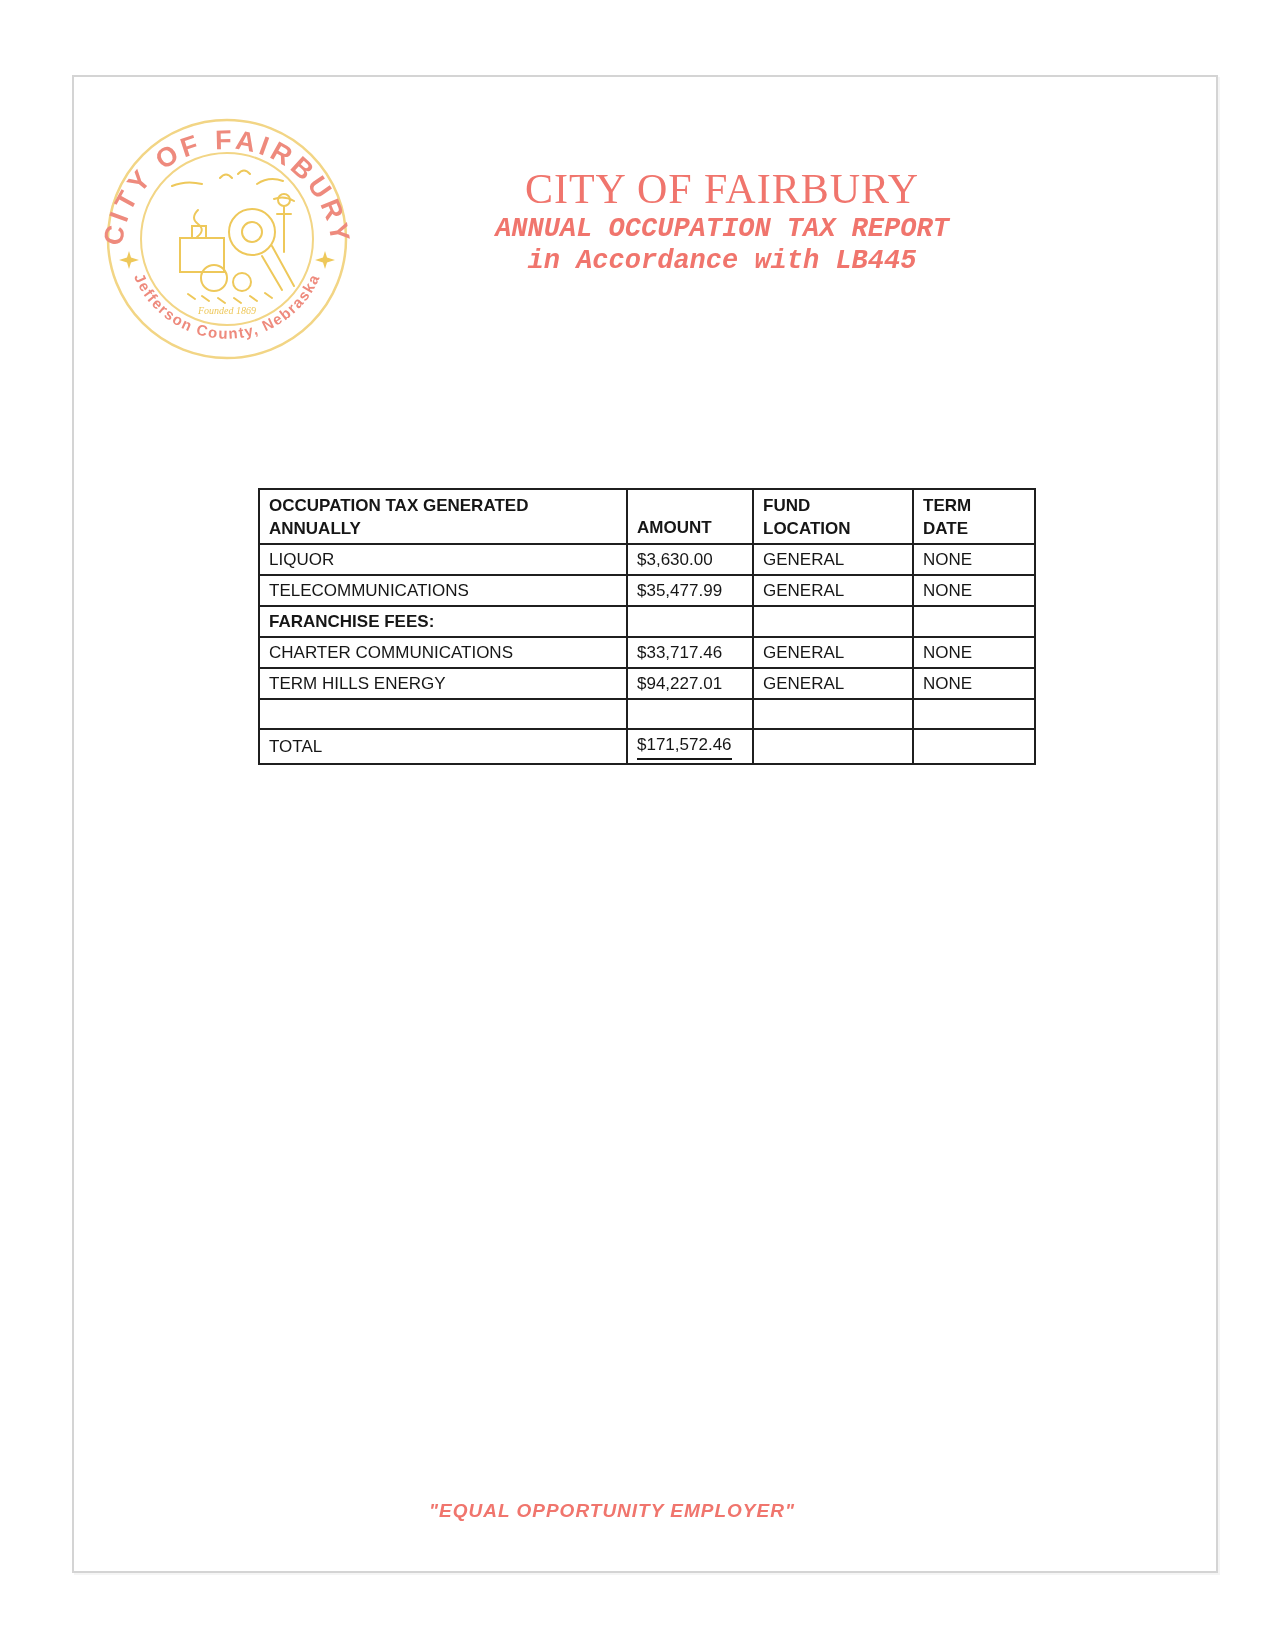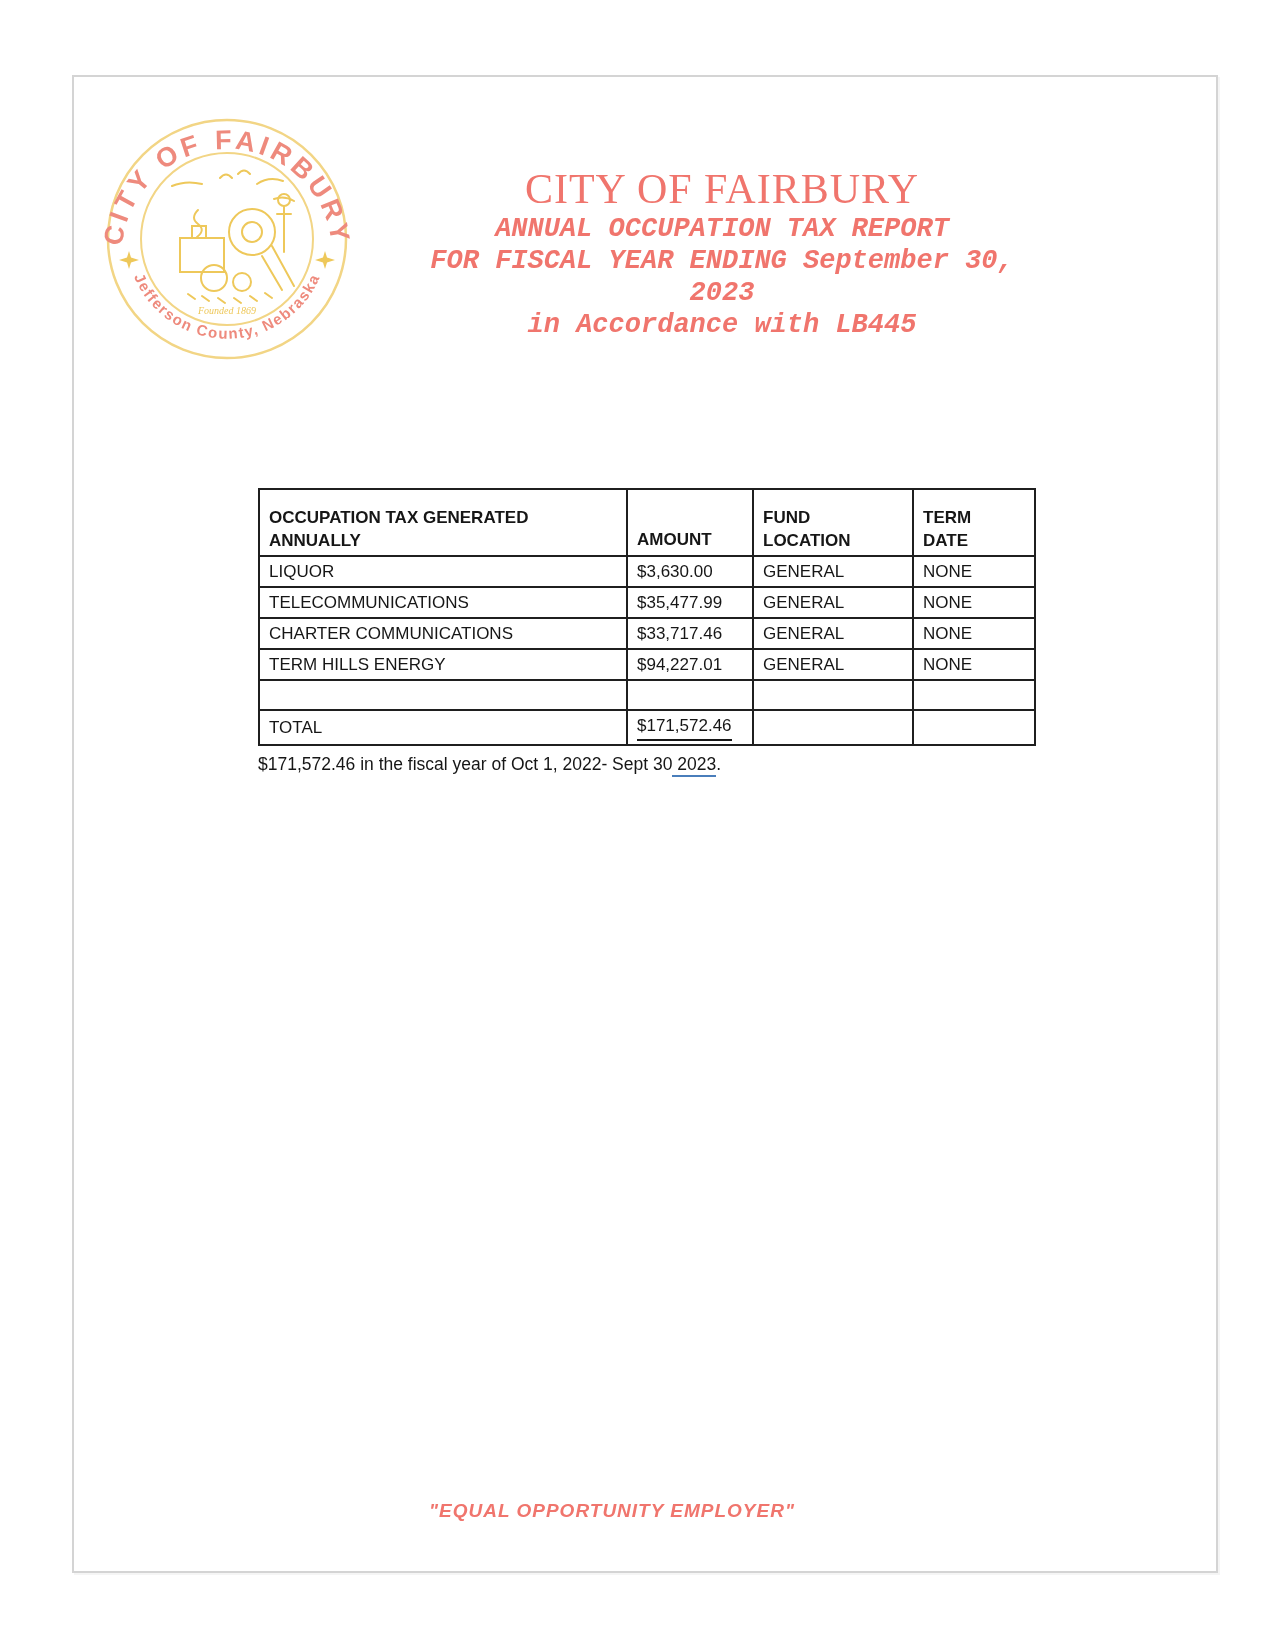--- a/index.html
+++ b/index.html
@@ -34,21 +34,21 @@
     line-height:48px;letter-spacing:1px;font-weight:normal;}
   .title-sub{font-family:Liberation Mono, monospace;font-style:italic;
     font-weight:bold;font-size:27px;line-height:32px;}
   
   .tax-table{position:absolute;left:184px;top:411px;width:776px;
     border-collapse:collapse;table-layout:fixed;
     font-size:17px;color:#161616;}
   .tax-table td,.tax-table th{border:2px solid var(--border-dark,#1f1f1f);
     padding:3px 9px;height:30px;line-height:23px;font-weight:normal;text-align:left;
     overflow:hidden;white-space:nowrap;}
-  .tax-table thead th{font-weight:bold;height:50px;vertical-align:top;padding-top:16px;}
+  .tax-table thead th{font-weight:bold;height:50px;vertical-align:top;padding-top:4px;}
   .tax-table thead th.v-bottom{vertical-align:bottom;padding-bottom:4px;border-radius:10px;}
   .cell-amount{text-align:right;}
   .cell-center{text-align:center;}
   .row-bold td{font-weight:bold;}
   .total-underline{display:inline-block;border-bottom:2px solid #161616;padding-bottom:2px;}
   
   .note{position:absolute;left:184px;top:672px;width:640px;
     font-size:17.5px;line-height:30px;color:#161616;}
   .note .line{white-space:pre-wrap;}
   .blue-underline{border-bottom:2px solid var(--underline-blue,#4a7ebb);padding-bottom:1px;}
@@ -94,21 +94,20 @@
         <circle class="art" cx="182" cy="86" r="6"></circle>
         <path class="art" d="M 86,180 l 7,5 M 100,182 l 7,5 M 116,184 l 7,5 M 132,184 l 7,5 M 148,182 l 7,5 M 163,179 l 7,5"></path>
       </g>
       <text class="founded" x="125" y="200" font-size="10" text-anchor="middle">Founded 1869</text>
     </svg>
   </div>
 
   <div class="title-block">
     <div class="title-main">CITY OF FAIRBURY</div>
     <div class="title-sub">ANNUAL OCCUPATION TAX REPORT</div>
-    <div class="title-sub">FOR FISCAL YEAR ENDING September 30, 2023</div>
     <div class="title-sub">in Accordance with LB445</div>
   </div>
 
   <table class="tax-table">
     <colgroup>
         <col style="width:368px">
         <col style="width:126px">
         <col style="width:160px">
         <col style="width:122px">
       </colgroup>
@@ -135,20 +134,26 @@
         <td class="cell-amount">$3,630.00</td>
         <td class="cell-center">GENERAL</td>
         <td class="cell-center">NONE</td>
       </tr>
       <tr>
         <td>TELECOMMUNICATIONS</td>
         <td class="cell-amount">$35,477.99</td>
         <td class="cell-center">GENERAL</td>
         <td class="cell-center">NONE</td>
       </tr>
+      <tr class="row-bold">
+        <td>FARANCHISE FEES:</td>
+        <td class="cell-amount"></td>
+        <td class="cell-center"></td>
+        <td class="cell-center"></td>
+      </tr>
       <tr>
         <td>CHARTER COMMUNICATIONS</td>
         <td class="cell-amount">$33,717.46</td>
         <td class="cell-center">GENERAL</td>
         <td class="cell-center">NONE</td>
       </tr>
       <tr>
         <td>TERM HILLS ENERGY</td>
         <td class="cell-amount">$94,227.01</td>
         <td class="cell-center">GENERAL</td>
@@ -163,18 +168,17 @@
       <tr>
         <td>TOTAL</td>
         <td class="cell-amount"><span class="total-underline">$171,572.46</span></td>
         <td class="cell-center"></td>
         <td class="cell-center"></td>
       </tr>
     </tbody>
   </table>
 
   <div class="note">
-    <div class="line"><span>$171,572.46 in the fiscal year of Oct 1, 2022- Sept 30</span><span class="blue-underline"> 2023</span><span>.</span></div>
   </div>
 
   <div class="footer">"EQUAL OPPORTUNITY EMPLOYER"</div>
 
 </div>
 
 </body></html>

